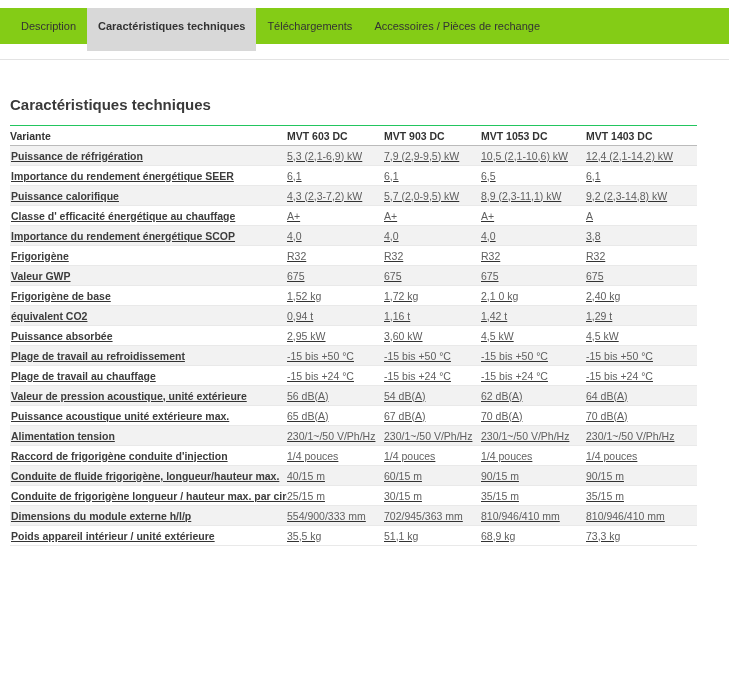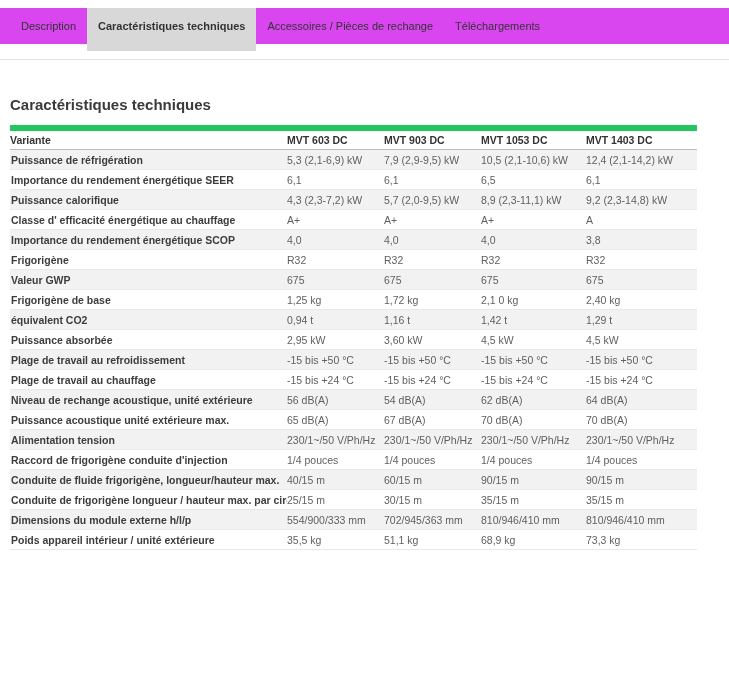--- a/index.html
+++ b/index.html
@@ -1,54 +1,54 @@
 <!DOCTYPE html>
 <html><head>
 <meta charset="utf-8">
 <style>
   * { margin:0; padding:0; box-sizing:border-box; }
   html,body { width:729px; background:#fff; font-family:"Liberation Sans", sans-serif; color:#333; }
   body { height:674px; overflow:hidden; }
 
   
   .top-space { height:8px; background:#fff; }
-  .tabbar { background:#d946ef; height:36px; display:flex; align-items:flex-start; padding-left:10px; }
+  .tabbar { background:#84cc16; height:36px; display:flex; align-items:flex-start; padding-left:10px; }
   .tab { font-size:11px; color:#333; line-height:36px; height:36px; padding:0 11px; cursor:pointer; white-space:nowrap; }
   .tab.active { background:#d8d8d8; height:43px; font-weight:bold; }
 
   .divider { border-top:1px solid #e3e3e3; margin-top:15px; }
 
   
   .page-title { font-size:15px; font-weight:bold; color:#3a3a3a; margin:36px 0 12px 10px; }
 
   
   table.spec { border-collapse:collapse; table-layout:fixed; width:687px; margin-left:10px; font-size:10.5px; }
   table.spec col.c-label { width:277px; }
   table.spec col.c-v1 { width:97px; }
   table.spec col.c-v2 { width:97px; }
   table.spec col.c-v3 { width:105px; }
   table.spec col.c-v4 { width:111px; }
   table.spec th, table.spec td { text-align:left; font-weight:normal; height:20px; padding:3px 4px 3px 0; vertical-align:middle; white-space:nowrap; overflow:hidden; }
-  table.spec thead tr { border-top:6px solid #22c55e; border-bottom:1px solid #bbbbbb; }
+  table.spec thead tr { border-top:1px solid #22c55e; border-bottom:1px solid #bbbbbb; }
   table.spec thead th { font-weight:bold; color:#333; }
-  table.spec tbody tr { border-bottom:1px solid #e9e9e9; }
+  table.spec tbody tr { border-bottom:1px solid #e9e9e9;text-decoration:underline; }
   table.spec tbody tr:nth-child(odd) { background:#f2f2f2; }
   table.spec td.label { font-weight:bold; color:#3c3c3c; padding-left:1px; }
   table.spec td.value { color:#5f5f5f; }
 </style>
 </head>
 <body>
 
 <div class="top-space"></div>
 
 <div class="tabbar">
   <div class="tab">Description</div>
   <div class="tab active">Caractéristiques techniques</div>
+  <div class="tab">Téléchargements</div>
   <div class="tab">Accessoires / Pièces de rechange</div>
-  <div class="tab">Téléchargements</div>
 </div>
 
 <div class="divider"></div>
 
 <h1 class="page-title">Caractéristiques techniques</h1>
 
 <table class="spec">
   <colgroup>
     <col class="c-label">
       <col class="c-v1">
@@ -110,21 +110,21 @@
       </tr>
       <tr>
         <td class="label">Valeur GWP</td>
         <td class="value">675</td>
         <td class="value">675</td>
         <td class="value">675</td>
         <td class="value">675</td>
       </tr>
       <tr>
         <td class="label">Frigorigène de base</td>
-        <td class="value">1,25 kg</td>
+        <td class="value">1,52 kg</td>
         <td class="value">1,72 kg</td>
         <td class="value">2,1 0 kg</td>
         <td class="value">2,40 kg</td>
       </tr>
       <tr>
         <td class="label">équivalent CO2</td>
         <td class="value">0,94 t</td>
         <td class="value">1,16 t</td>
         <td class="value">1,42 t</td>
         <td class="value">1,29 t</td>
@@ -144,21 +144,21 @@
         <td class="value">-15 bis +50 °C</td>
       </tr>
       <tr>
         <td class="label">Plage de travail au chauffage</td>
         <td class="value">-15 bis +24 °C</td>
         <td class="value">-15 bis +24 °C</td>
         <td class="value">-15 bis +24 °C</td>
         <td class="value">-15 bis +24 °C</td>
       </tr>
       <tr>
-        <td class="label">Niveau de rechange acoustique, unité extérieure</td>
+        <td class="label">Valeur de pression acoustique, unité extérieure</td>
         <td class="value">56 dB(A)</td>
         <td class="value">54 dB(A)</td>
         <td class="value">62 dB(A)</td>
         <td class="value">64 dB(A)</td>
       </tr>
       <tr>
         <td class="label">Puissance acoustique unité extérieure max.</td>
         <td class="value">65 dB(A)</td>
         <td class="value">67 dB(A)</td>
         <td class="value">70 dB(A)</td>

